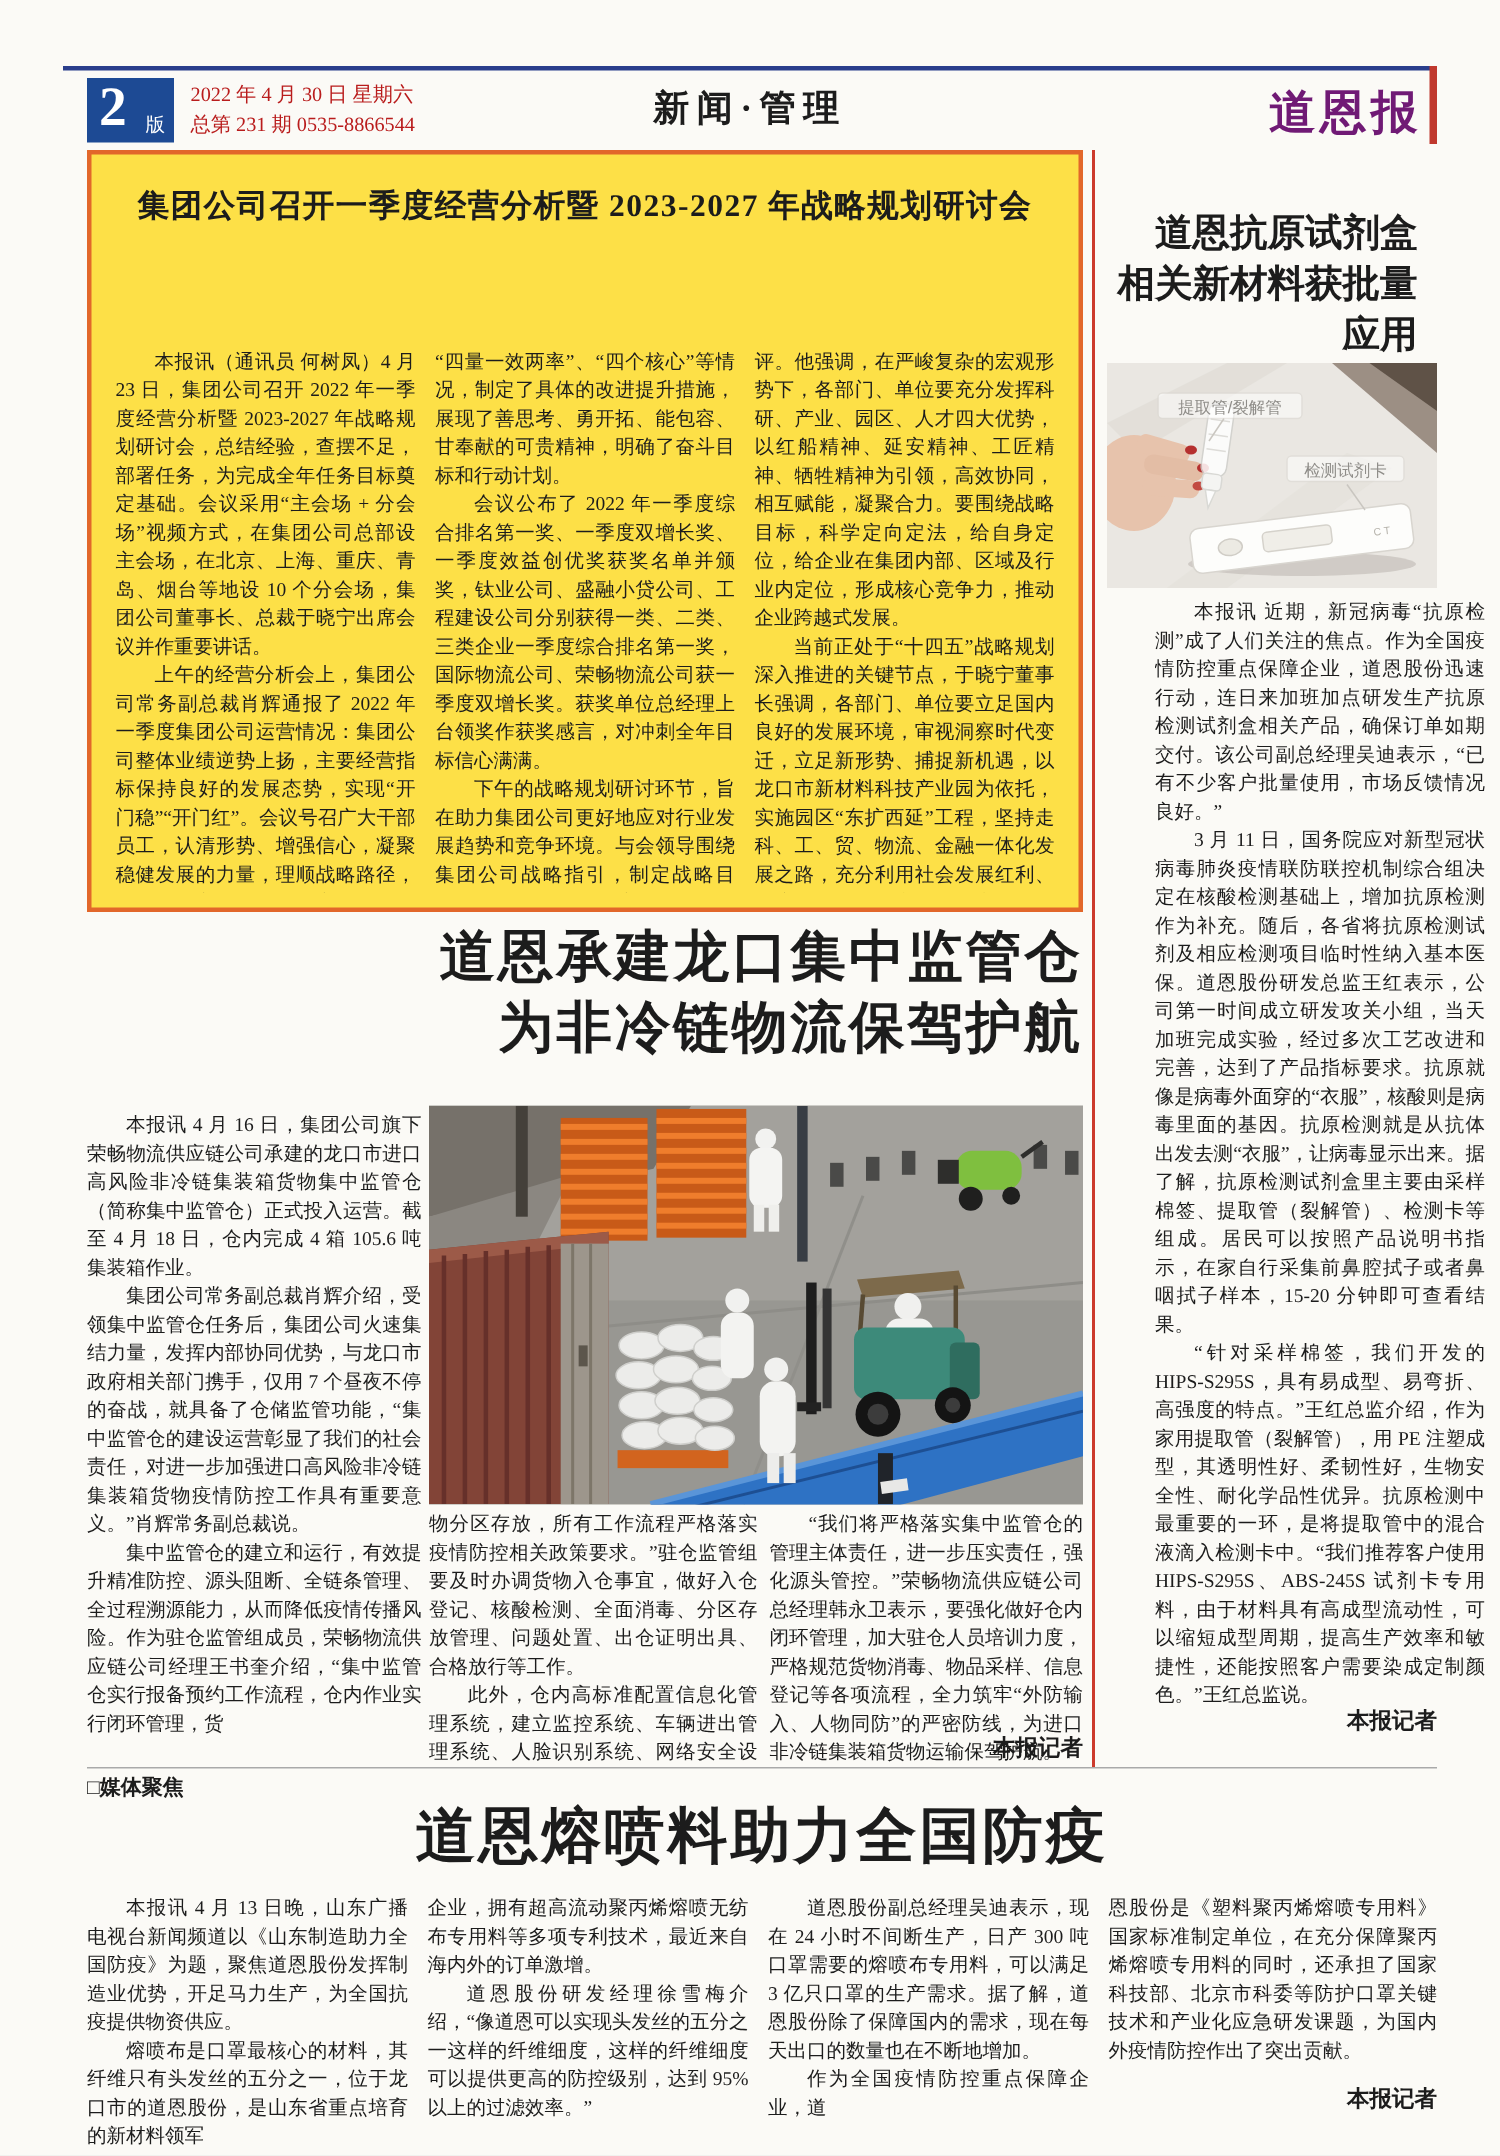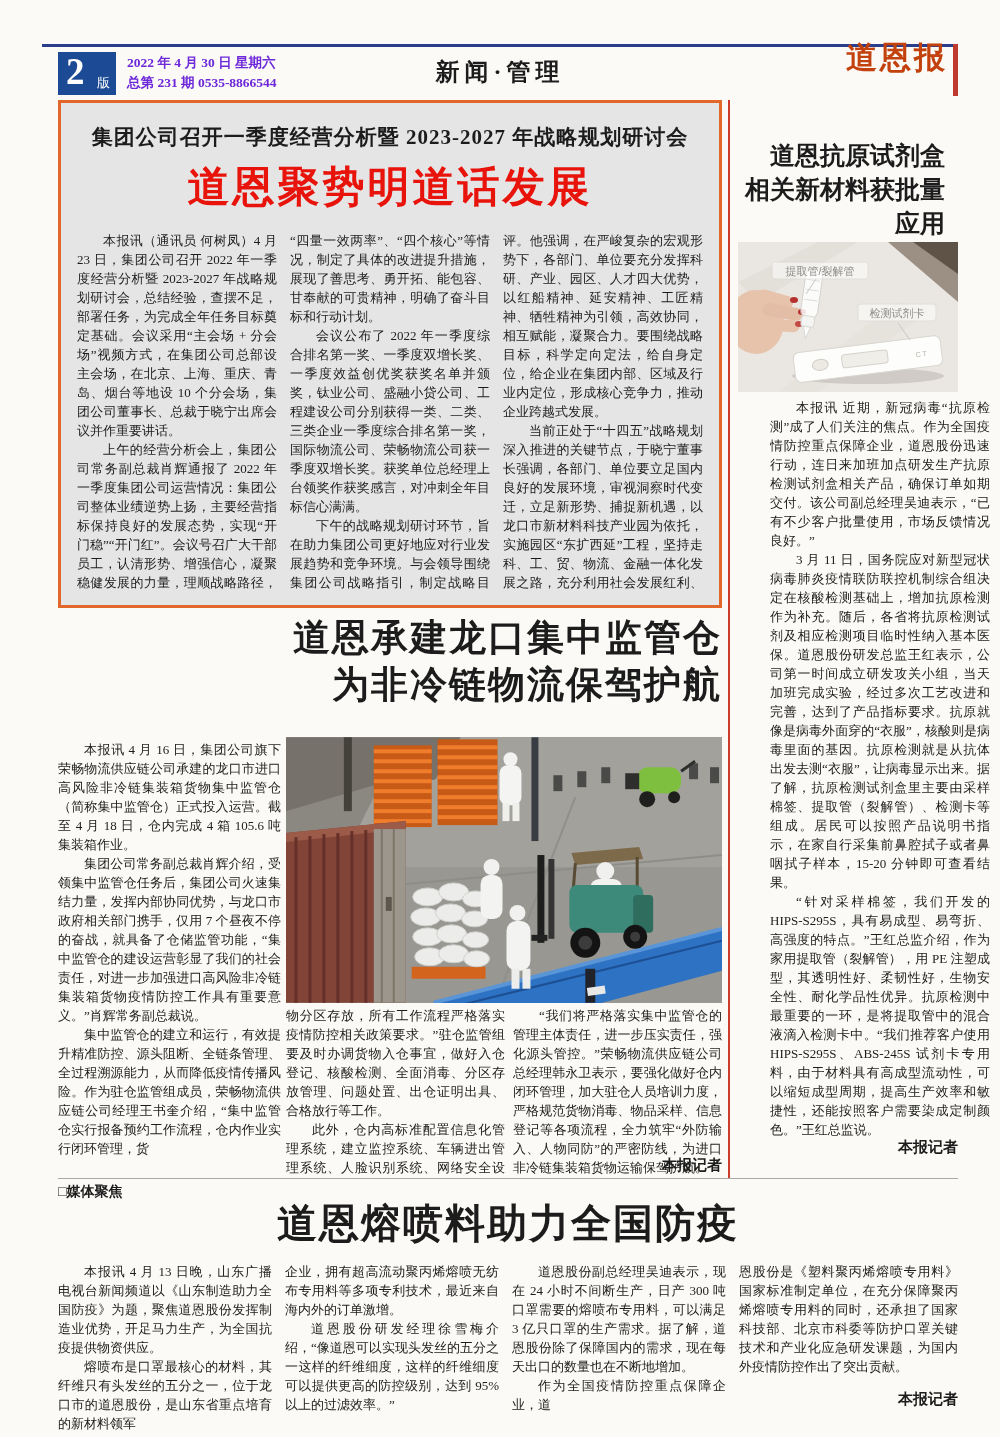--- a/index.html
+++ b/index.html
@@ -5,26 +5,26 @@
   html,body{margin:0;padding:0;background:#e9e9e7;}
   .page{position:relative;width:1000px;height:1437px;margin:0 auto;background:#fbfaf6;
         font-family:"Liberation Serif","DejaVu Serif",serif;color:#1c1c1c;overflow:hidden;}
   .abs{position:absolute;}
   .sans{font-family:"Liberation Sans","DejaVu Sans",sans-serif;}
   
   .top-rule{left:42px;top:44px;width:916px;height:3px;background:#2a3e8c;}
   .pagebox{left:58px;top:52px;width:58px;height:43px;background:#1d4a94;color:#fff;}
   .pagebox .num{position:absolute;left:8px;top:-2px;font-size:37px;font-weight:bold;}
   .pagebox .ban{position:absolute;right:6px;bottom:3px;font-size:13px;}
-  .dates{left:127px;top:53px;font-size:13.5px;line-height:20px;font-weight:700;color:#6d28d9;}
+  .dates{left:127px;top:53px;font-size:13.5px;line-height:20px;font-weight:400;color:#b91c1c;}
   .section-title{left:0;top:56px;width:100%;text-align:center;font-size:24px;font-weight:bold;letter-spacing:5px;}
-  .masthead{right:52px;top:37px;font-size:31px;font-weight:bold;color:#c2410c;letter-spacing:3px;}
+  .masthead{right:52px;top:54px;font-size:31px;font-weight:bold;color:#701a75;letter-spacing:3px;}
   .masthead-bar{left:953px;top:44px;width:5px;height:52px;background:#c0392e;}
   
-  .a1box{left:58px;top:100px;width:664px;height:508px;border:3px solid #e2672a;box-sizing:border-box;background:#e5e5e5;}
+  .a1box{left:58px;top:100px;width:664px;height:508px;border:3px solid #e2672a;box-sizing:border-box;background:#fde047;}
   .a1kicker{position:absolute;left:0;top:20px;width:100%;text-align:center;font-size:21px;font-weight:600;letter-spacing:1px;}
   .a1head{position:absolute;left:0;top:56px;width:100%;text-align:center;font-size:42px;font-weight:900;color:#e8140c;letter-spacing:3px;}
   .a1cols{position:absolute;left:16px;right:16px;top:128px;bottom:10px;display:flex;gap:13px;}
   .a1cols .news-col{flex:1;}
   
   .news-col{font-size:13px;line-height:19px;overflow:hidden;text-align:justify;}
   .news-col p{margin:0;text-indent:2em;}
   .news-col p.cont{text-indent:0;}
   .byline{font-weight:bold;text-align:right;font-size:15px;}
   
@@ -64,21 +64,20 @@
   <div class="abs dates">
     <div>2022 年 4 月 30 日 星期六</div>
     <div>总第 231 期 0535-8866544</div>
   </div>
   <div class="abs section-title">新闻·管理</div>
   <div class="abs masthead">道恩报</div>
   <div class="abs masthead-bar"></div>
 
   <div class="abs a1box">
     <div class="a1kicker">集团公司召开一季度经营分析暨 2023-2027 年战略规划研讨会</div>
-    <div class="a1head sans">道恩聚势明道话发展</div>
     <div class="a1cols">
       <div class="news-col">
           <p>本报讯（通讯员 何树凤）4 月 23 日，集团公司召开 2022 年一季度经营分析暨 2023-2027 年战略规划研讨会，总结经验，查摆不足，部署任务，为完成全年任务目标奠定基础。会议采用“主会场 + 分会场”视频方式，在集团公司总部设主会场，在北京、上海、重庆、青岛、烟台等地设 10 个分会场，集团公司董事长、总裁于晓宁出席会议并作重要讲话。</p>
           <p>上午的经营分析会上，集团公司常务副总裁肖辉通报了 2022 年一季度集团公司运营情况：集团公司整体业绩逆势上扬，主要经营指标保持良好的发展态势，实现“开门稳”“开门红”。会议号召广大干部员工，认清形势、增强信心，凝聚稳健发展的力量，理顺战略路径，明确发展方向，共同谋定集团发展新目标，众志成城再踏新征程。</p>
         </div>
       <div class="news-col">
           <p class="cont">“四量一效两率”、“四个核心”等情况，制定了具体的改进提升措施，展现了善思考、勇开拓、能包容、甘奉献的可贵精神，明确了奋斗目标和行动计划。</p>
           <p>会议公布了 2022 年一季度综合排名第一奖、一季度双增长奖、一季度效益创优奖获奖名单并颁奖，钛业公司、盛融小贷公司、工程建设公司分别获得一类、二类、三类企业一季度综合排名第一奖，国际物流公司、荣畅物流公司获一季度双增长奖。获奖单位总经理上台领奖作获奖感言，对冲刺全年目标信心满满。</p>
           <p>下午的战略规划研讨环节，旨在助力集团公司更好地应对行业发展趋势和竞争环境。与会领导围绕集团公司战略指引，制定战略目标，从战略地图、环境分析、双碳政策、战略举措等方面展开交流讨论，达到了统一思想、深化认识、明确方向的目的。</p>
         </div>

